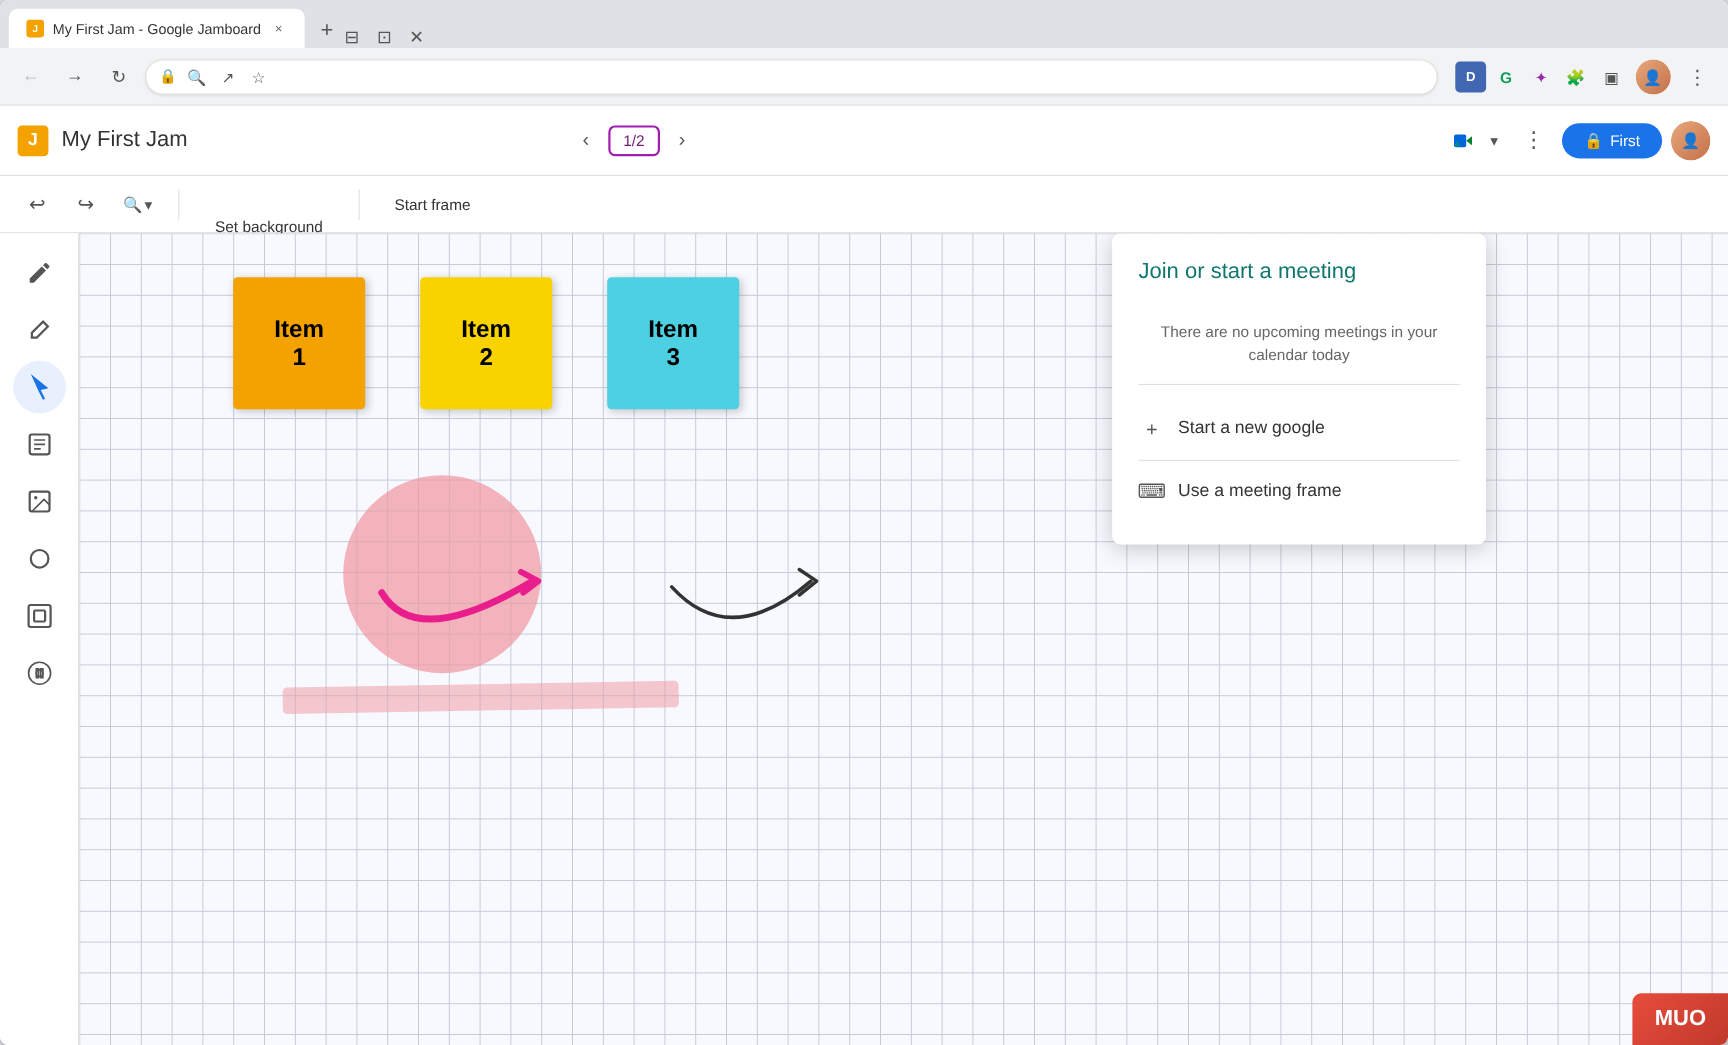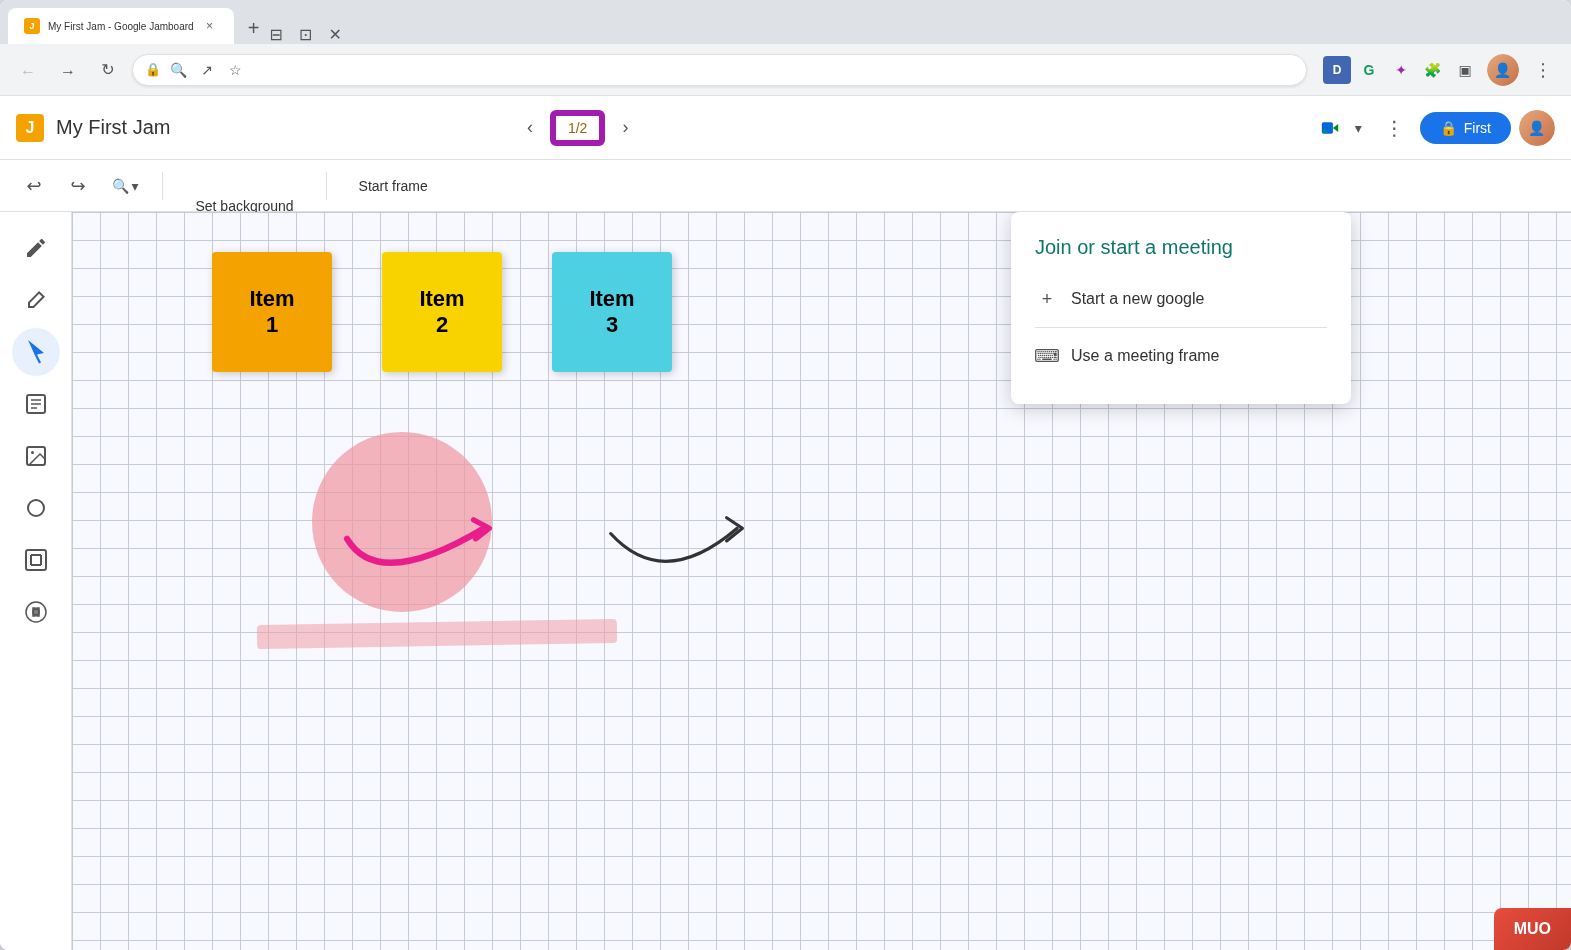--- a/index.html
+++ b/index.html
@@ -4,21 +4,21 @@
   <style>
     * { box-sizing: border-box; margin: 0; padding: 0; }
     body { font-family: 'Arial', sans-serif; background: #dee1e6; width: 1571px; height: 950px; overflow: hidden; }
 
     
     .browser-frame { width: 100%; height: 100%; display: flex; flex-direction: column; background: #fff; border-radius: 8px; overflow: hidden; box-shadow: 0 2px 10px rgba(0,0,0,0.3); }
 
     
     .tab-bar { background: #dee1e6; height: 44px; display: flex; align-items: flex-end; padding: 0 8px; }
     .tab { background: #fff; border-radius: 8px 8px 0 0; padding: 0 16px; height: 36px; display: flex; align-items: center; gap: 8px; min-width: 220px; max-width: 280px; }
-    .tab-title { font-size: 10px; color: #333; flex: 1; white-space: nowrap; overflow: hidden; text-overflow: ellipsis; text-align: center; }
+    .tab-title { font-size: 13px; color: #333; flex: 1; white-space: nowrap; overflow: hidden; text-overflow: ellipsis; text-align: center; }
     .tab-close { width: 16px; height: 16px; border-radius: 50%; display: flex; align-items: center; justify-content: center; cursor: pointer; font-size: 12px; color: #666; }
     .tab-new { width: 32px; height: 32px; display: flex; align-items: center; justify-content: center; border-radius: 50%; cursor: pointer; font-size: 20px; color: #555; margin-left: 4px; }
     .win-control-icons { display: flex; align-items: center; gap: 16px; margin-right: 8px; }
     .win-icon { font-size: 16px; color: #555; cursor: pointer; }
 
     
     .address-bar { background: #f1f3f4; height: 52px; display: flex; align-items: center; padding: 0 12px; gap: 8px; border-bottom: 1px solid #e0e0e0; }
     .nav-btn { width: 32px; height: 32px; border-radius: 50%; display: flex; align-items: center; justify-content: center; cursor: pointer; color: #555; font-size: 16px; }
     .nav-btn.disabled { color: #bbb; cursor: default; }
     .address-input { flex: 1; height: 32px; background: #fff; border-radius: 16px; display: flex; align-items: center; padding: 0 12px; gap: 8px; border: 1px solid #e0e0e0; box-shadow: 0 1px 3px rgba(0,0,0,0.1); }
@@ -32,21 +32,21 @@
     .more-btn { width: 32px; height: 32px; border-radius: 50%; display: flex; align-items: center; justify-content: center; cursor: pointer; font-size: 18px; color: #555; }
 
     
     .app-content { flex: 1; display: flex; flex-direction: column; overflow: hidden; }
 
     
     .app-header { height: 64px; background: #fff; display: flex; align-items: center; padding: 0 16px; gap: 12px; border-bottom: 1px solid #e0e0e0; box-shadow: 0 1px 3px rgba(0,0,0,0.1); }
     .app-title { font-size: 20px; color: #333; font-weight: 400; flex: 0; white-space: nowrap; }
     .header-nav { display: flex; align-items: center; gap: 4px; margin-left: auto; margin-right: auto; }
     .nav-prev, .nav-next { width: 32px; height: 32px; border-radius: 50%; display: flex; align-items: center; justify-content: center; cursor: pointer; font-size: 18px; color: #555; }
-    .page-indicator { border: 6px solid #a21caf; border-radius: 6px; padding: 4px 12px; font-size: 14px; color: #a16207; display: flex; align-items: center; justify-content: center; }
+    .page-indicator { border: 2px solid #a21caf; border-radius: 6px; padding: 4px 12px; font-size: 14px; color: #701a75; display: flex; align-items: center; justify-content: center; }
     .header-right { display: flex; align-items: center; gap: 8px; margin-left: auto; }
     .meet-btn { display: flex; align-items: center; gap: 4px; cursor: pointer; }
     .meet-dropdown { width: 20px; height: 20px; display: flex; align-items: center; justify-content: center; color: #555; font-size: 14px; }
     .more-icon-btn { width: 36px; height: 36px; border-radius: 50%; display: flex; align-items: center; justify-content: center; cursor: pointer; font-size: 20px; color: #555; }
     .share-btn { background: #1a73e8; color: #fff; border-radius: 20px; padding: 8px 20px; font-size: 14px; font-weight: 500; display: flex; align-items: center; gap: 6px; cursor: pointer; border: none; }
     .user-avatar { width: 36px; height: 36px; border-radius: 50%; overflow: hidden; cursor: pointer; }
 
     
     .toolbar { height: 52px; background: #fff; display: flex; align-items: center; padding: 0 16px; gap: 8px; border-bottom: 1px solid #e0e0e0; }
     .tool-btn { width: 36px; height: 36px; border-radius: 50%; display: flex; align-items: center; justify-content: center; cursor: pointer; font-size: 18px; color: #555; border: none; background: none; }
@@ -84,21 +84,21 @@
     
     .meet-popup { position: absolute; top: 0; right: 220px; width: 340px; background: #fff; border-radius: 8px; box-shadow: 0 4px 20px rgba(0,0,0,0.2); z-index: 100; padding: 24px; }
     .meet-popup-title { font-size: 20px; font-weight: 500; color: #0f766e; margin-bottom: 16px; }
     .meet-popup-empty { font-size: 14px; color: #666; text-align: center; padding: 16px 0; line-height: 1.5; margin-bottom: 16px; border-bottom: 1px solid #e0e0e0; }
     .meet-popup-action { display: flex; align-items: center; gap: 12px; padding: 12px 0; cursor: pointer; }
     .meet-action-icon { width: 24px; height: 24px; display: flex; align-items: center; justify-content: center; font-size: 18px; color: #555; }
     .meet-action-text { font-size: 16px; color: #333; }
     .action-divider { border: none; border-top: 1px solid #e0e0e0; margin: 4px 0; }
 
     
-    .muo-watermark { position: absolute; bottom: 0; right: 0; background: linear-gradient(135deg, #e74c3c, #c0392b); color: #fff; padding: 12px 20px; font-size: 16px; font-weight: 900; border-radius: 8px 0 0 0; z-index: 50; }
+    .muo-watermark { position: absolute; bottom: 0; right: 0; background: linear-gradient(135deg, #e74c3c, #c0392b); color: #fff; padding: 12px 20px; font-size: 20px; font-weight: 900; border-radius: 8px 0 0 0; z-index: 50; }
 
     
     .meet-logo-svg { width: 28px; height: 28px; }
 
     
     .jam-logo-rect { width: 28px; height: 28px; background: #f4a200; border-radius: 4px; display: flex; align-items: center; justify-content: center; color: #fff; font-weight: 900; font-size: 16px; }
 
     
     .tab-fav { width: 16px; height: 16px; background: #f4a200; border-radius: 3px; display: flex; align-items: center; justify-content: center; color: white; font-size: 9px; font-weight: 900; }
 
@@ -269,20 +269,22 @@
 
           <path d="M 370 292 L 385 300 L 372 310" stroke="#e91e8c" stroke-width="5" fill="none" stroke-linecap="round" stroke-linejoin="round"></path>
 
           <path d="M 500 305 Q 550 360 620 300" stroke="#333" stroke-width="3" fill="none" stroke-linecap="round"></path>
 
           <path d="M 610 290 L 625 300 L 610 312" stroke="#333" stroke-width="3" fill="none" stroke-linecap="round" stroke-linejoin="round"></path>
         </svg>
 
         <div class="meet-popup">
           <div class="meet-popup-title">Join or start a meeting</div>
+          <div class="meet-popup-empty">There are no upcoming meetings
+in your calendar today</div>
           <div class="meet-popup-action">
             <div class="meet-action-icon">+</div>
             <span class="meet-action-text">Start a new google</span>
           </div>
           <hr class="action-divider">
           <div class="meet-popup-action">
             <div class="meet-action-icon">⌨</div>
             <span class="meet-action-text">Use a meeting frame</span>
           </div>
         </div>

